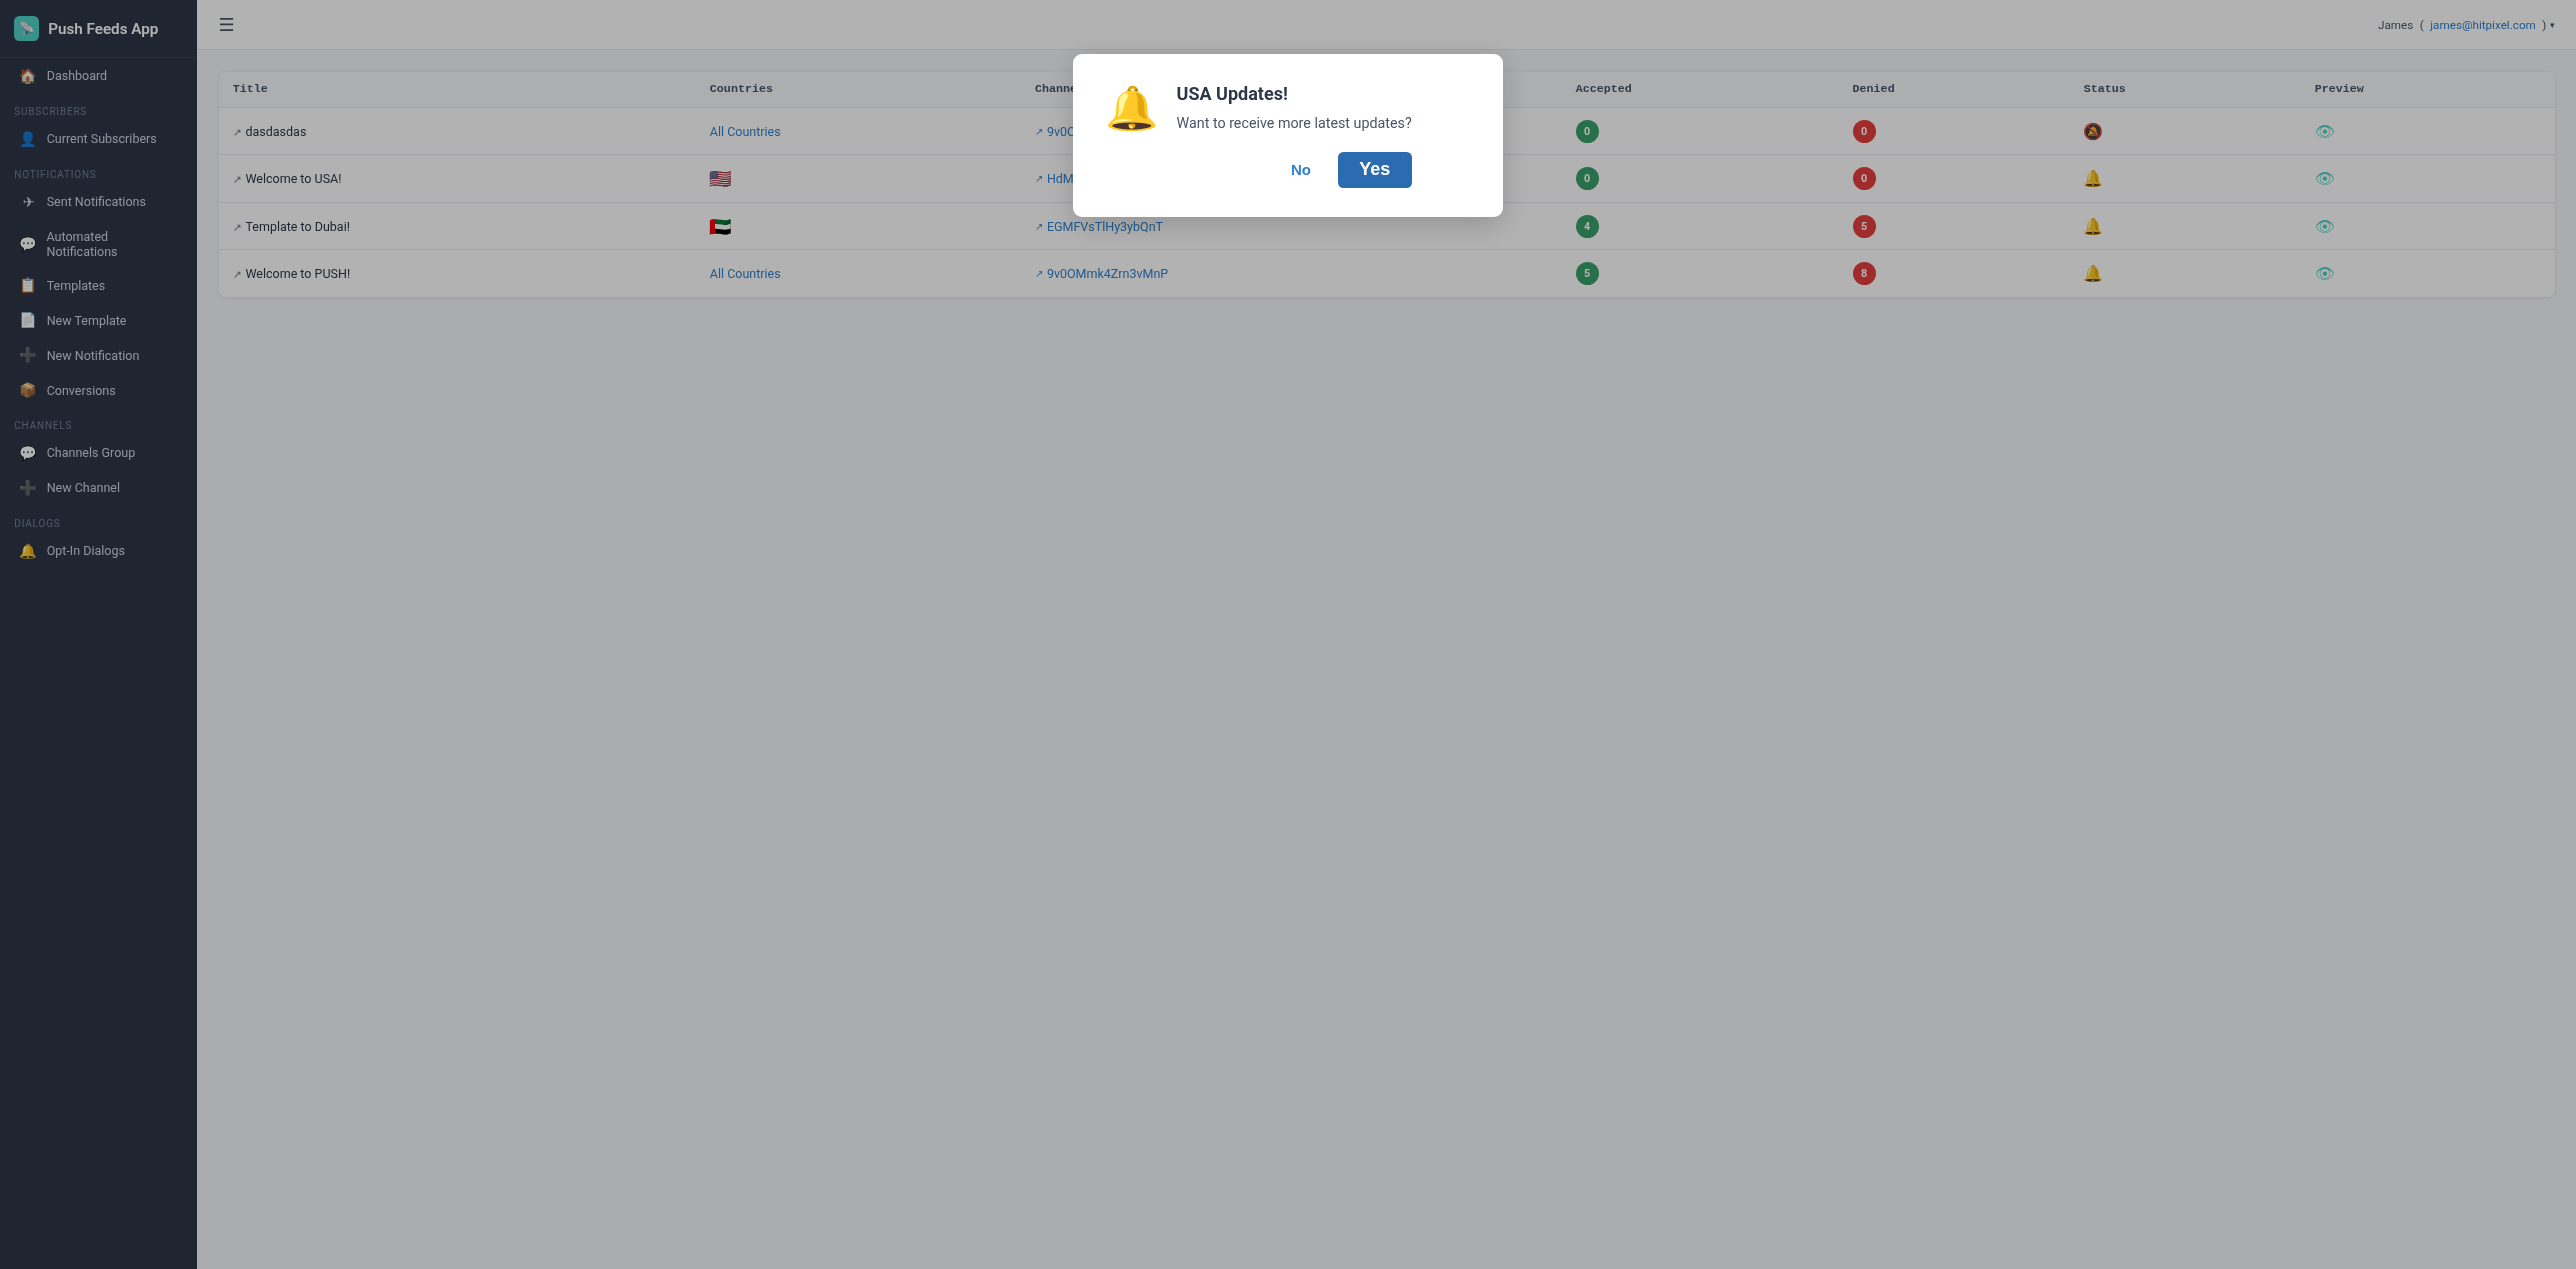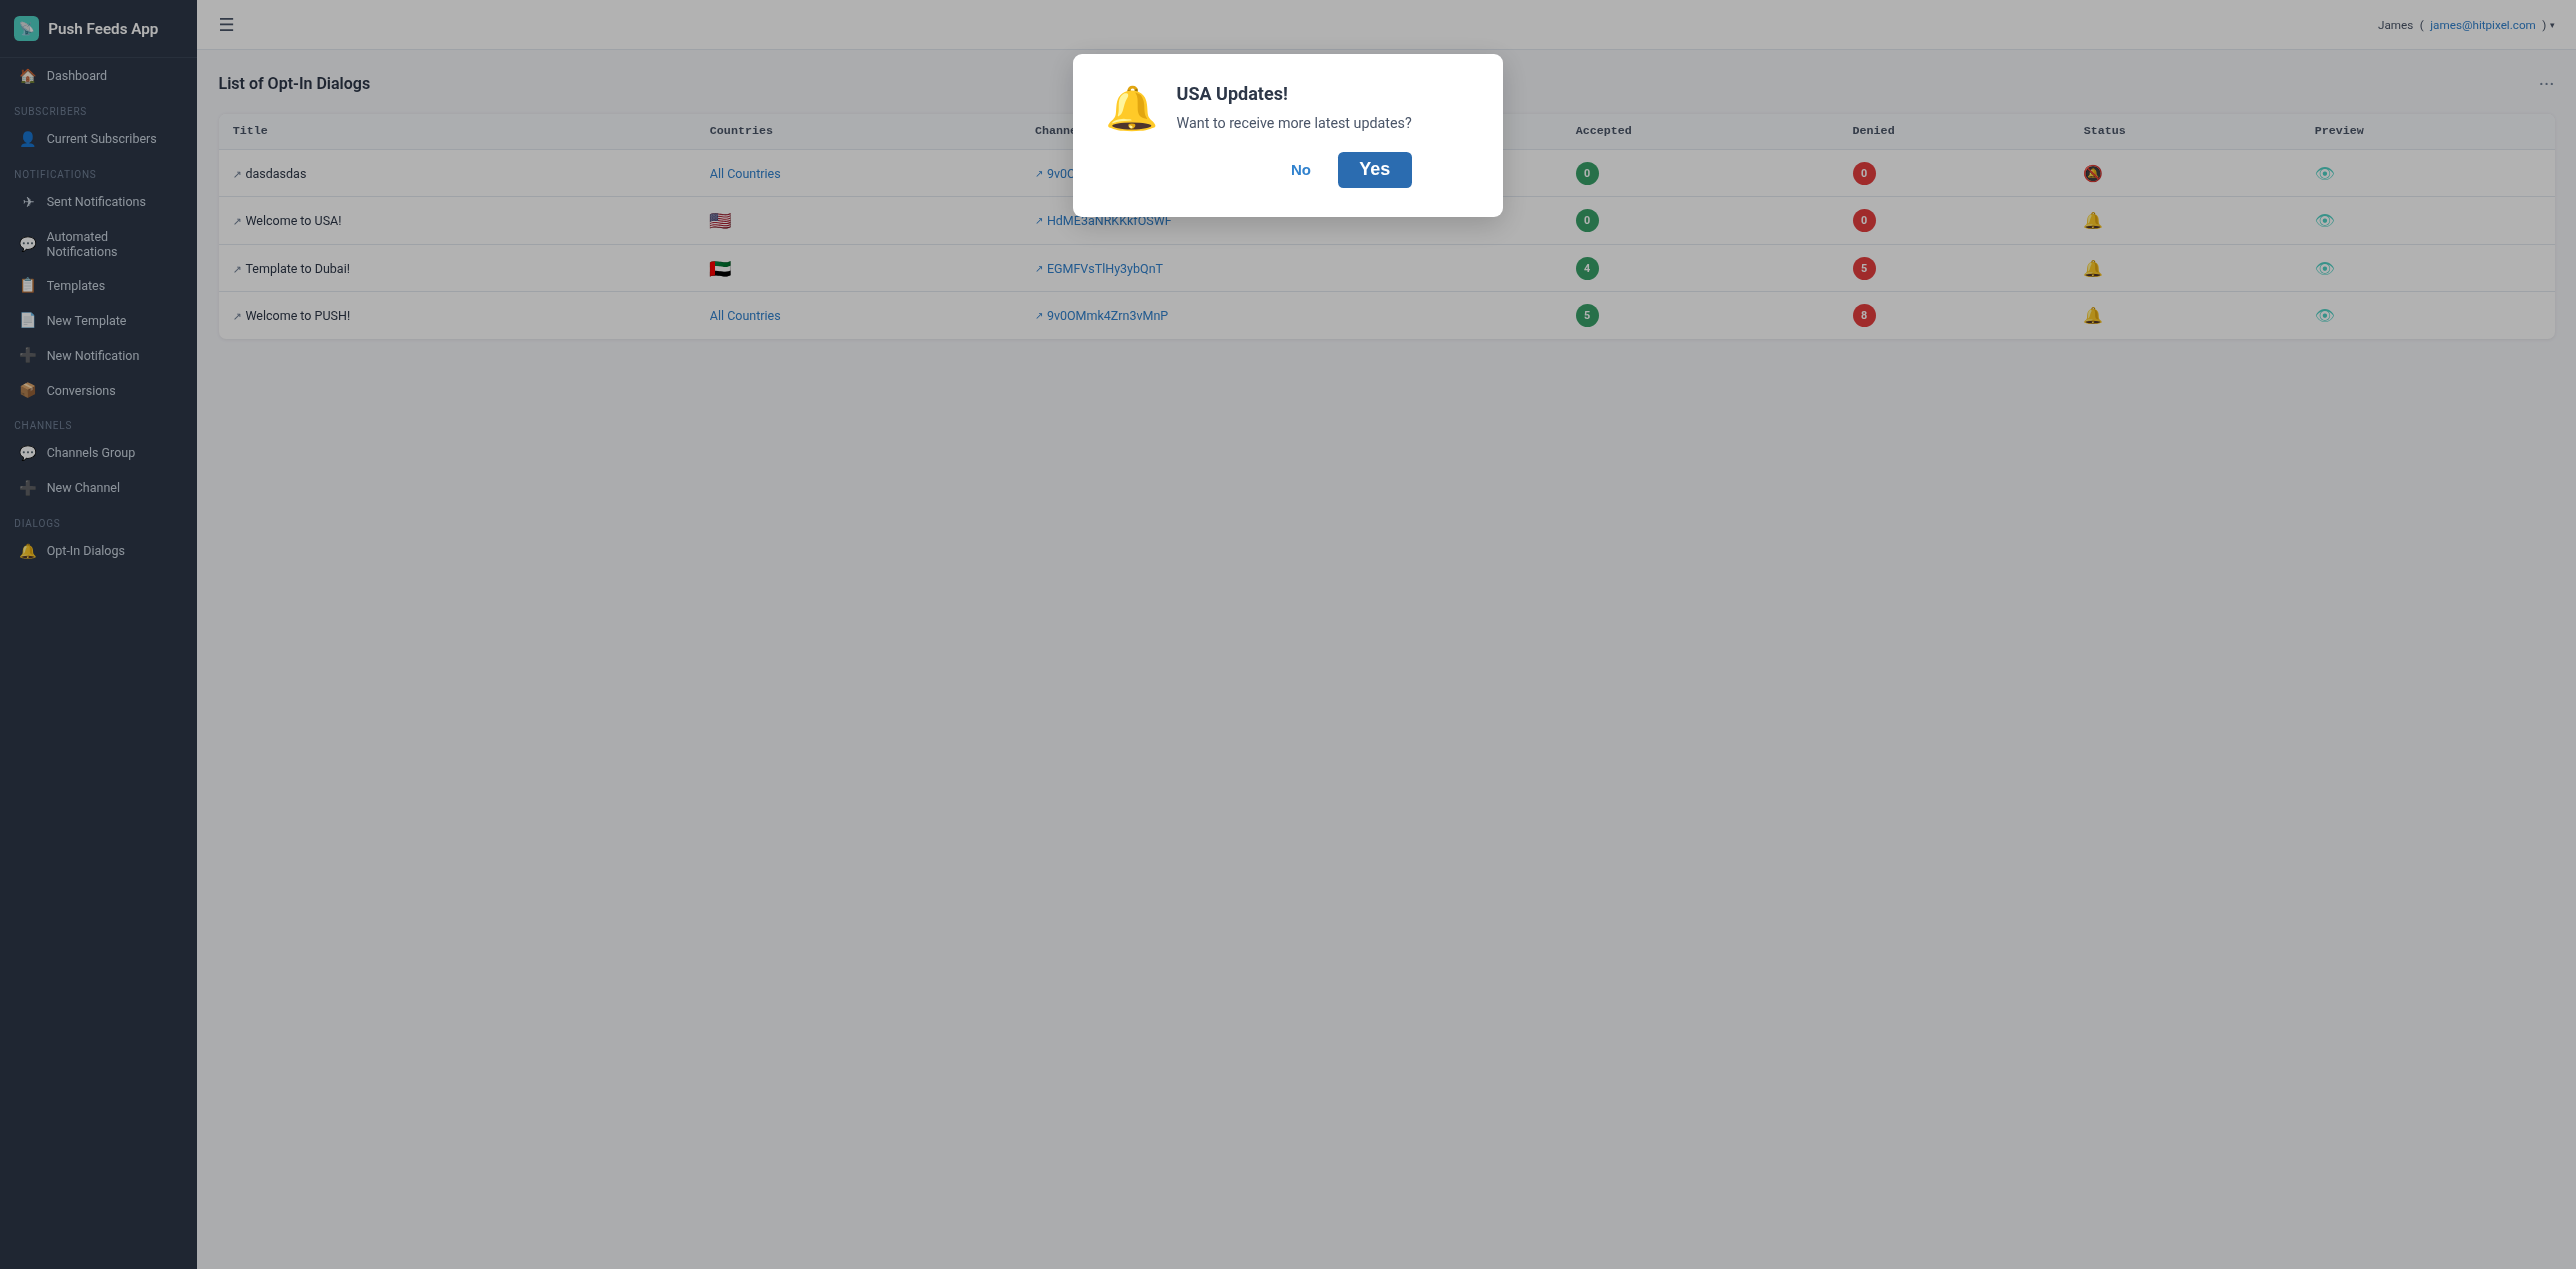--- a/index.html
+++ b/index.html
@@ -294,24 +294,20 @@
       <span>James</span>
       <span>&nbsp;(&nbsp;</span>
       <a href="#">james@hitpixel.com</a>
       <span>&nbsp;)</span>
       <span class="chevron">▾</span>
     </div>
   </div>
 
   <div id="content">
 
-    <div class="page-title-bar">
-      <span class="page-title">List of Opt-In Dialogs</span>
-      <span class="more-btn">···</span>
-    </div>
 
     <div class="table-wrap">
       <table>
         <thead>
           <tr id="table-head">
               <th>Title</th>
               <th>Countries</th>
               <th>Channel</th>
               <th>Accepted</th>
               <th>Denied</th>

